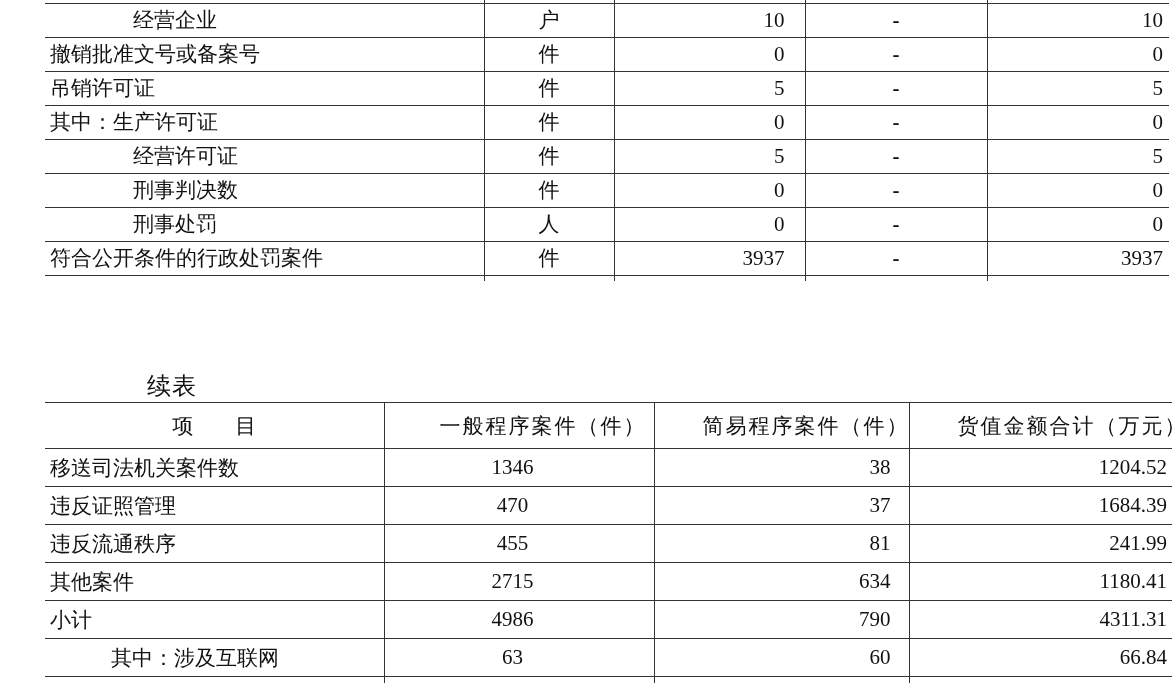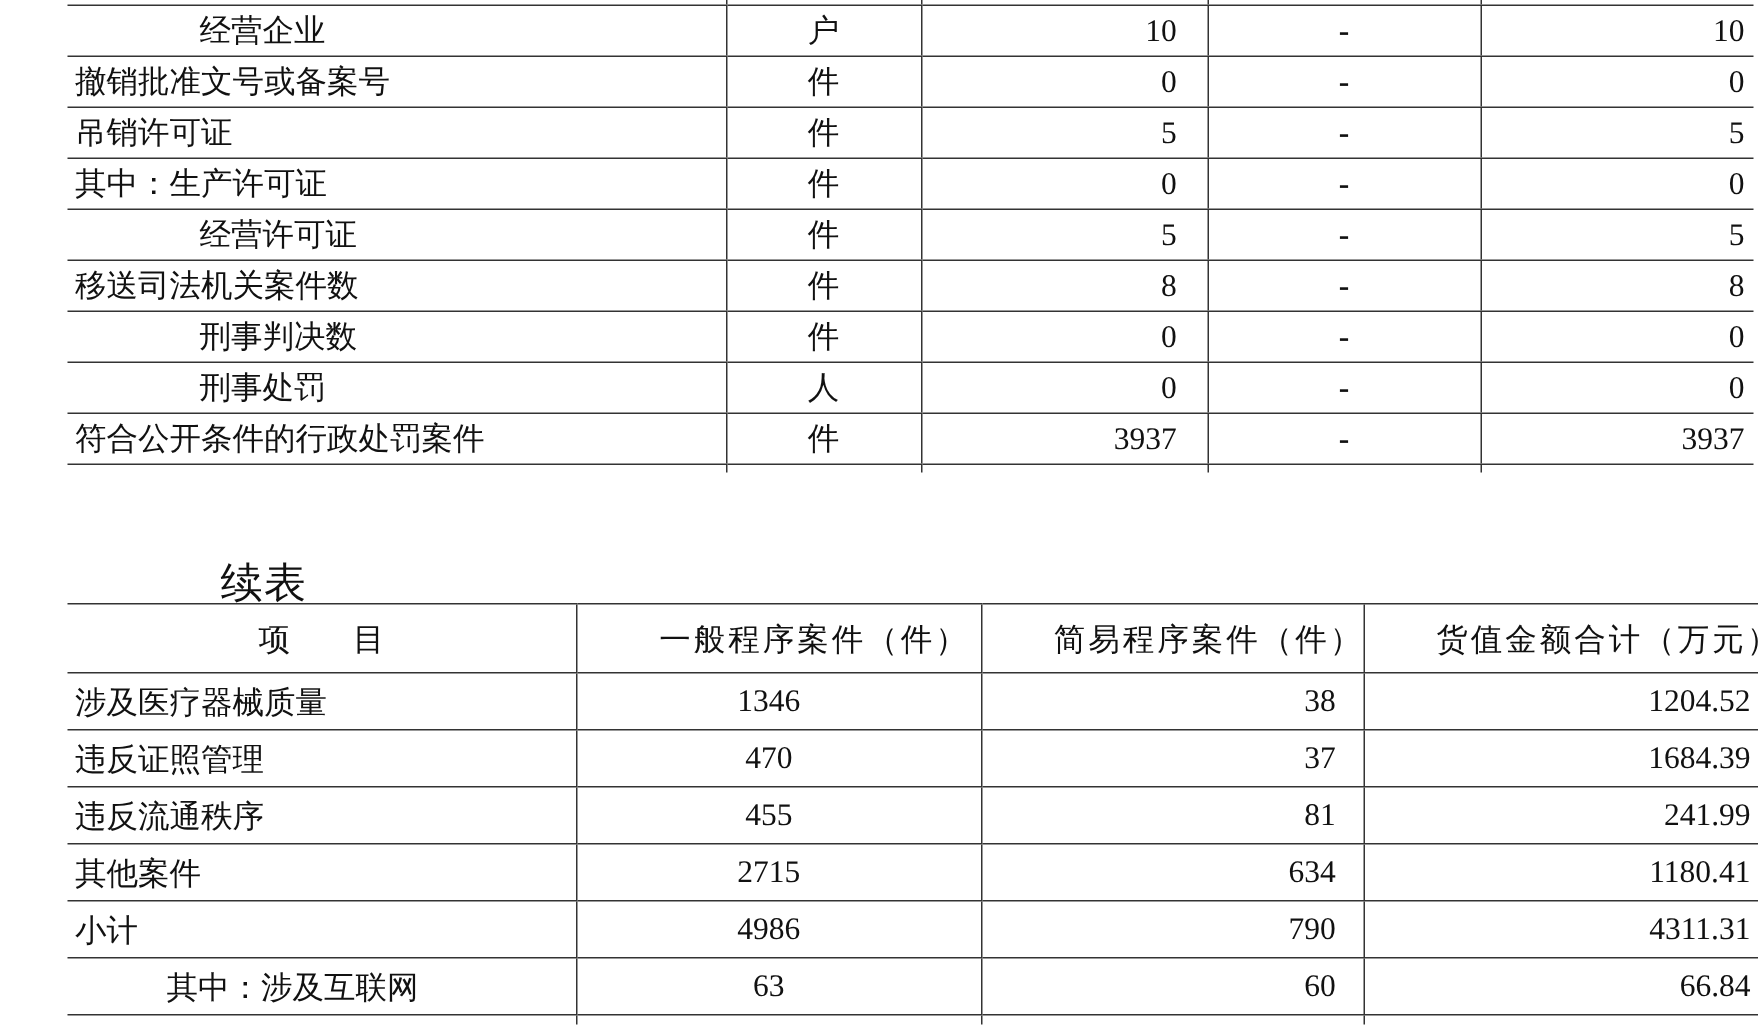--- a/index.html
+++ b/index.html
@@ -23,21 +23,21 @@
   .t1 .item  { text-align:left;  padding-left:5px; }
   .t1 .item.indent { padding-left:88px; }
   .t1 .unit  { text-align:center; }
   .t1 .num1  { text-align:right; padding-right:20px; }
   .t1 .dash  { text-align:center; font-weight:bold; }
   .t1 .num2  { text-align:right; padding-right:6px; }
 
   
   .cont-label {
     position:absolute; left:135px; top:370px;
-    font-size:28px; letter-spacing:1px;
+    font-size:24px; letter-spacing:1px;
   }
 
   
   .t2 { left:33px; top:402px; width:1127px; }
   .t2 td { height:38px; border-bottom:1.5px solid #333333; }
   .t2 td.vl { border-left:1.5px solid #333333; }
   .t2 tr.head td { height:46px; border-top:1.5px solid #333333; text-align:center; }
   .t2 tr.head td.hwide { letter-spacing:2px;padding-left:48px; }
   .t2 tr.stub-bot td { height:6px; border-bottom:none; }
   .t2 .item { text-align:left; padding-left:5px; }
@@ -96,27 +96,20 @@
       <td class="vl num2">0</td>
     </tr>
     <tr>
       <td class="item indent">经营许可证</td>
       <td class="vl unit">件</td>
       <td class="vl num1">5</td>
       <td class="vl dash">-</td>
       <td class="vl num2">5</td>
     </tr>
     <tr>
-      <td class="item">移送司法机关案件数</td>
-      <td class="vl unit">件</td>
-      <td class="vl num1">8</td>
-      <td class="vl dash">-</td>
-      <td class="vl num2">8</td>
-    </tr>
-    <tr>
       <td class="item indent">刑事判决数</td>
       <td class="vl unit">件</td>
       <td class="vl num1">0</td>
       <td class="vl dash">-</td>
       <td class="vl num2">0</td>
     </tr>
     <tr>
       <td class="item indent">刑事处罚</td>
       <td class="vl unit">人</td>
       <td class="vl num1">0</td>
@@ -150,21 +143,21 @@
         <col style="width:263px">
     </colgroup>
     <tbody>
         <tr class="head">
       <td>项　　目</td>
       <td class="vl hwide">一般程序案件（件）</td>
       <td class="vl hwide">简易程序案件（件）</td>
       <td class="vl hwide">货值金额合计（万元）</td>
     </tr>
     <tr>
-      <td class="item">涉及医疗器械质量</td>
+      <td class="item">移送司法机关案件数</td>
       <td class="vl num-a">1346</td>
       <td class="vl num-b">38</td>
       <td class="vl num-c">1204.52</td>
     </tr>
     <tr>
       <td class="item">违反证照管理</td>
       <td class="vl num-a">470</td>
       <td class="vl num-b">37</td>
       <td class="vl num-c">1684.39</td>
     </tr>

